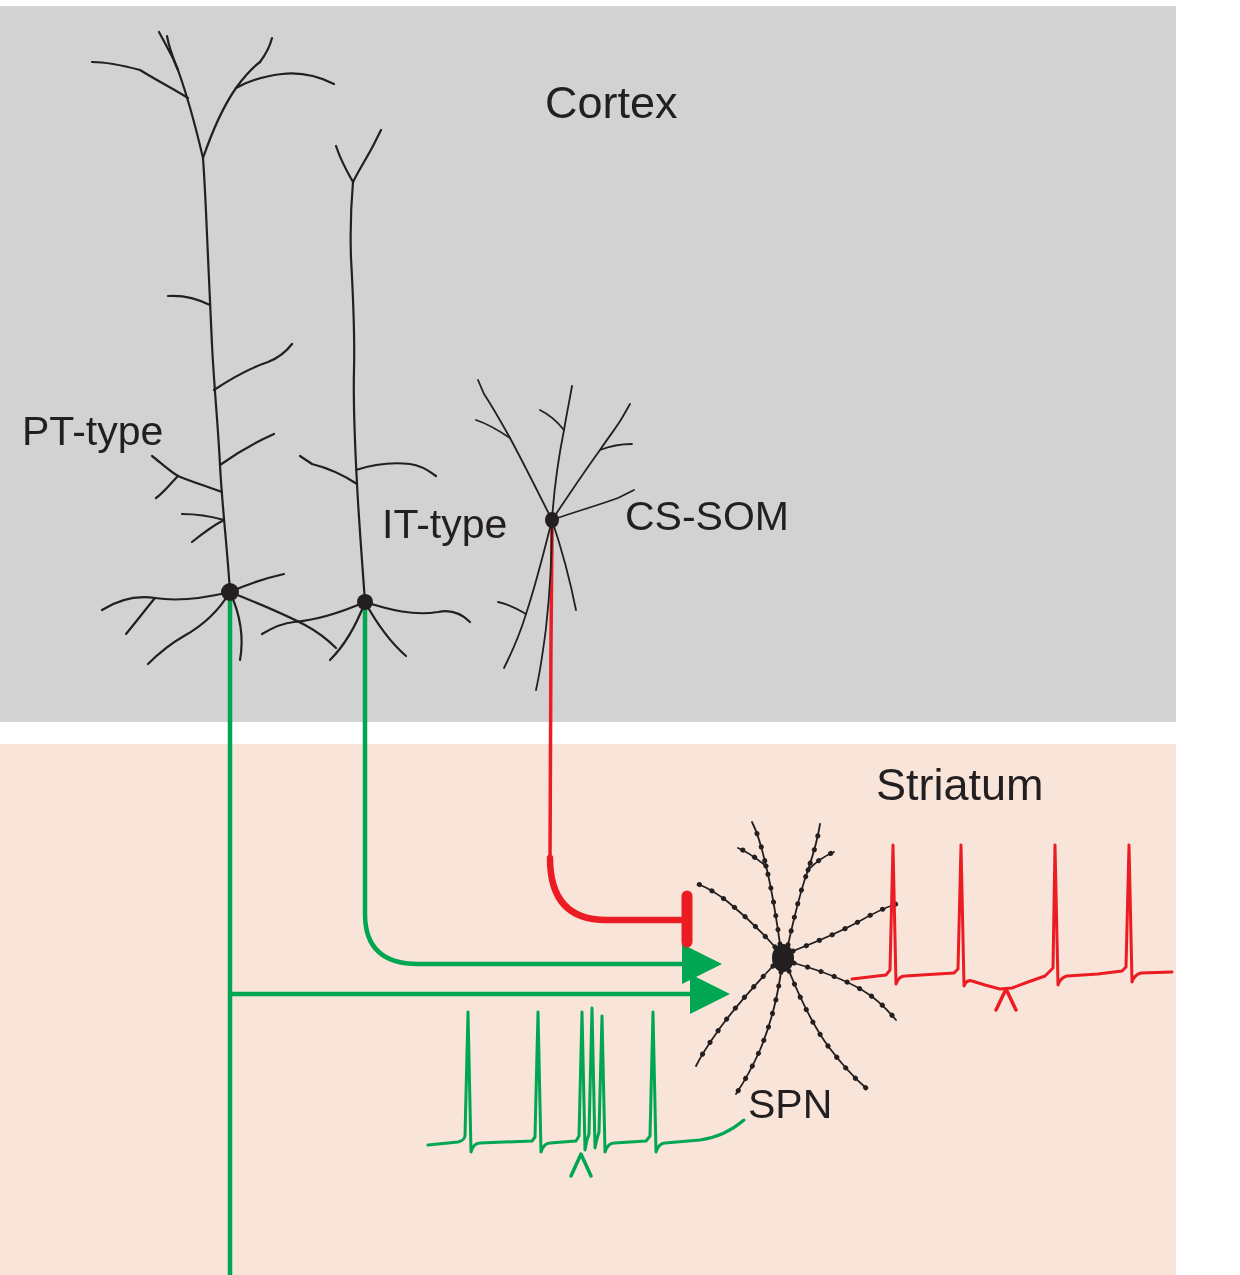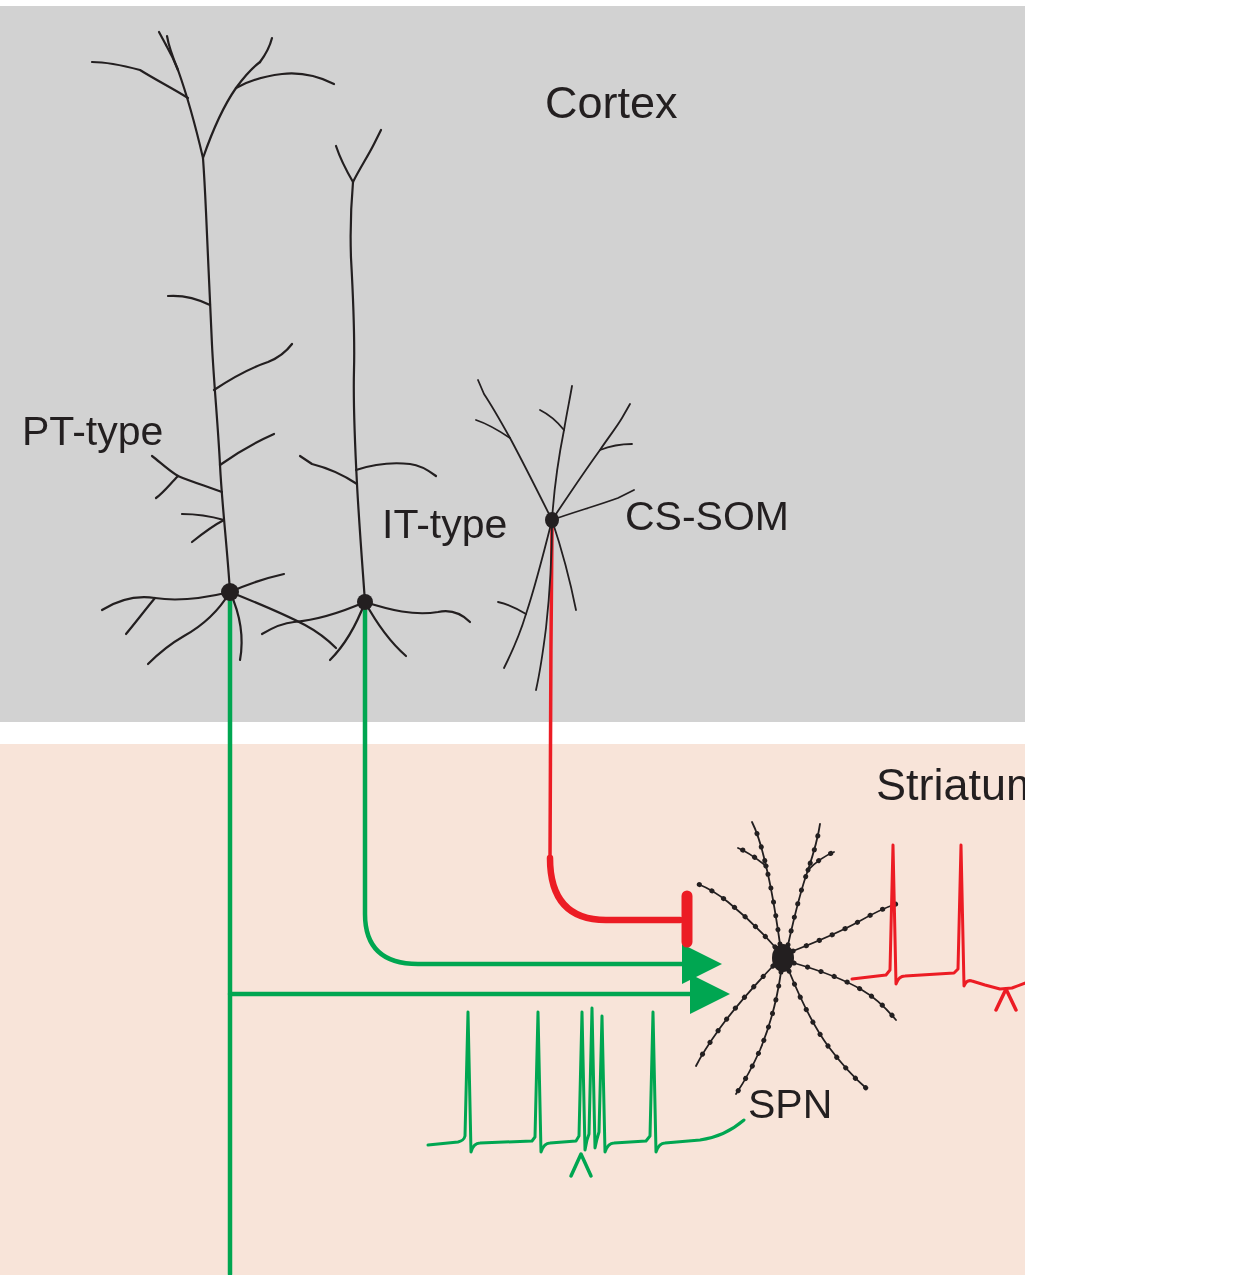--- a/index.html
+++ b/index.html
@@ -1,16 +1,16 @@
 <!DOCTYPE html>
 <html><head>
 <meta charset="utf-8">
 <style>
   html,body{margin:0;padding:0;background:#ffffff;}
-  .stage{position:relative;width:1025px;height:1275px;background:#ffffff;overflow:hidden;}
+  .stage{position:relative;width:1176px;height:1275px;background:#ffffff;overflow:hidden;}
   svg{display:block;}
   text{font-family:"Liberation Sans","DejaVu Sans",sans-serif;fill:#231f20;}
   .region-label{font-size:45px;}
   .cell-label{font-size:41px;}
   .neuron{stroke:#231f20;stroke-width:2.2;fill:none;stroke-linecap:round;stroke-linejoin:round;}
   .thin{stroke-width:1.8;}
   .soma{fill:#231f20;stroke:none;}
   .axon{fill:none;stroke-linecap:round;stroke-linejoin:round;}
   .spines{stroke:#231f20;stroke-width:5;fill:none;stroke-linecap:round;stroke-dasharray:0.1 14;}
   .trace{fill:none;stroke-linecap:round;stroke-linejoin:round;}

